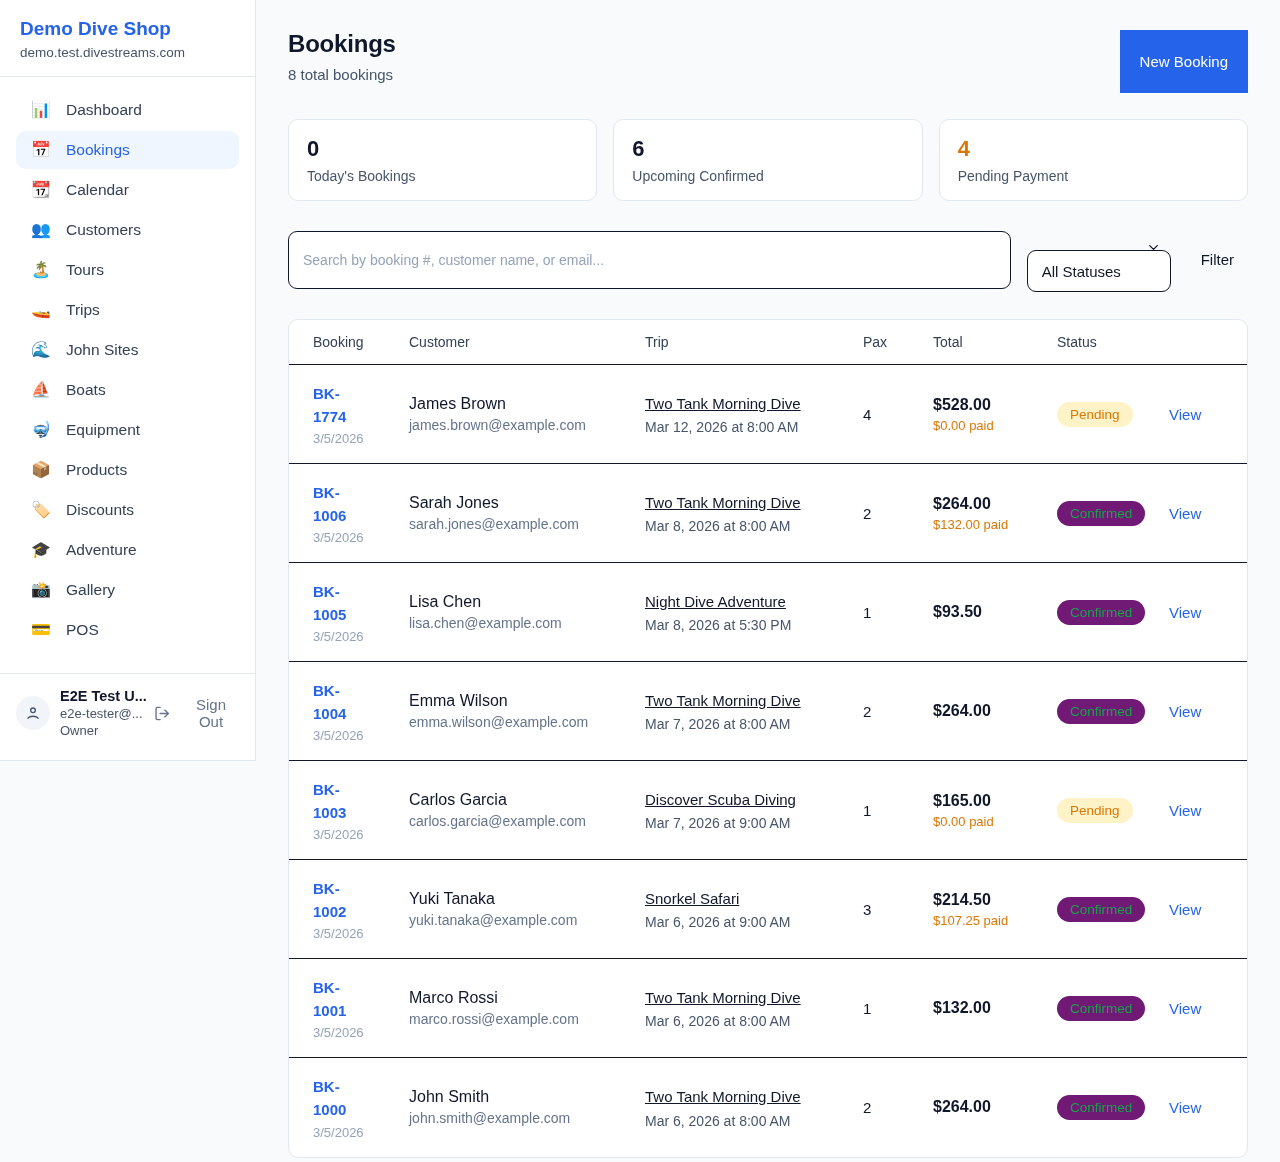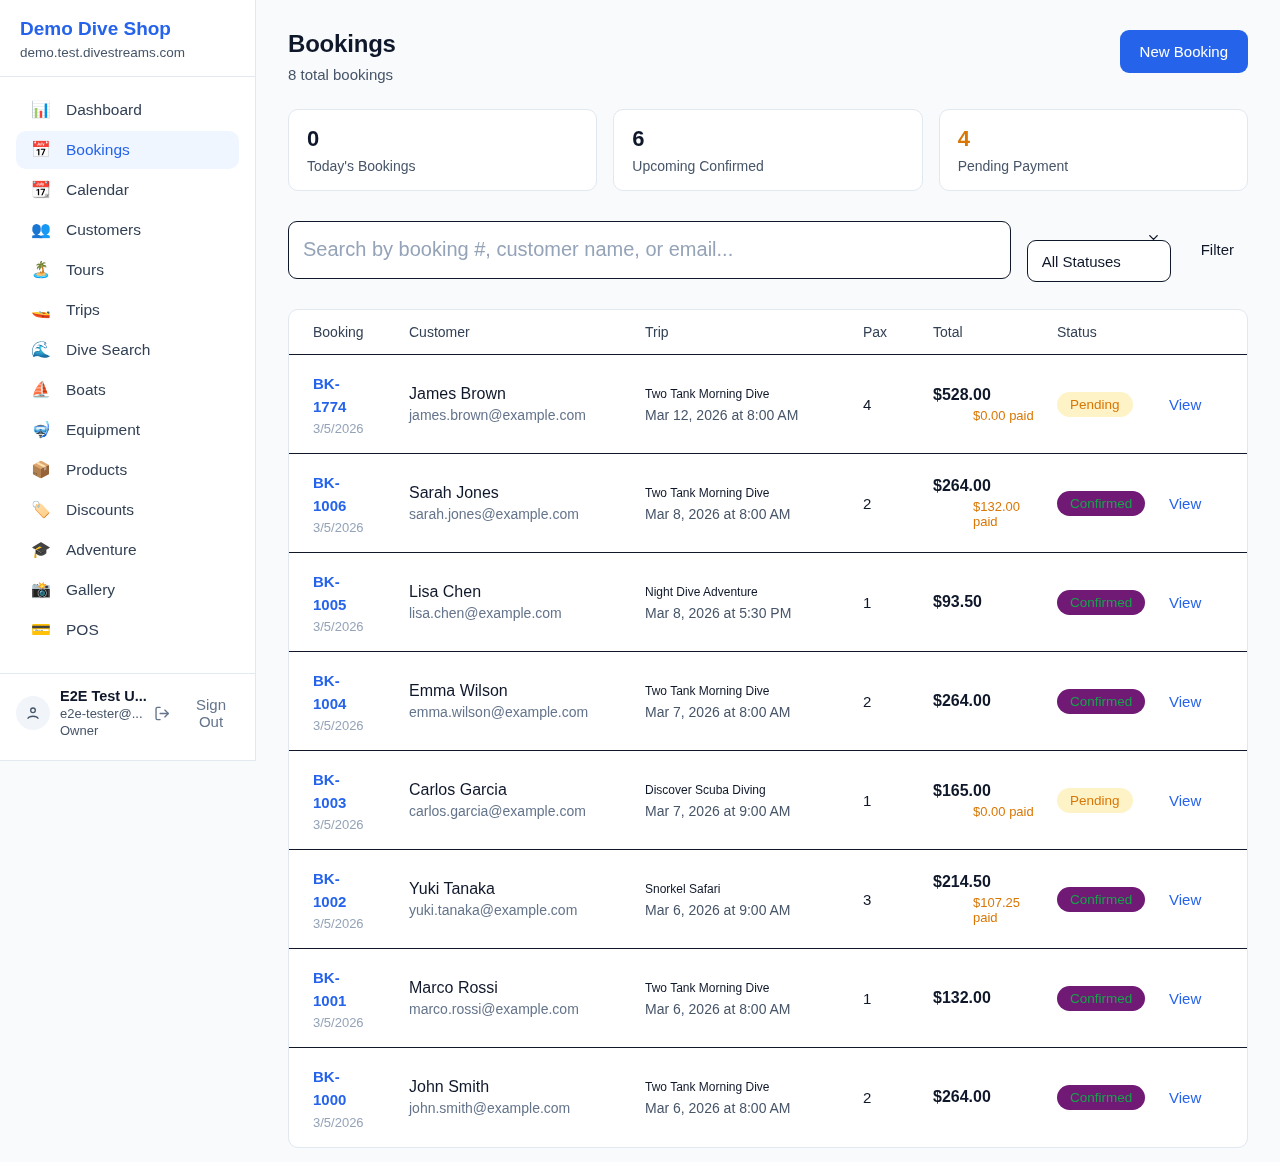--- a/index.html
+++ b/index.html
@@ -20,52 +20,52 @@
   .user-meta { min-width:0; }
   .user-name { font-size:14.5px; font-weight:700; white-space:nowrap; }
   .user-email, .user-role { font-size:13px; color:#475569; margin-top:2px; white-space:nowrap; }
   .signout { margin-left:auto; display:flex; align-items:center; gap:13px; background:none; border:none; color:#64748b; font-size:15px; font-family:inherit; cursor:pointer; }
 
   
   .main { flex:1; padding:30px 32px 32px; min-width:0; }
   .page-head { display:flex; align-items:flex-start; justify-content:space-between; }
   .page-title { font-size:24px; font-weight:700; letter-spacing:-0.2px; }
   .page-subtitle { font-size:15px; color:#475569; margin-top:8px; }
-  .btn-primary { background:#2563eb; color:#ffffff; border:none; border-radius:9px; padding:13px 20px; font-size:15px; font-weight:500; font-family:inherit; cursor:pointer; }
+  .btn-primary { background:#2563eb; color:#ffffff; border:none; border-radius:0; padding:23px 20px; font-size:15px; font-weight:500; font-family:inherit; cursor:pointer; }
 
   .stats { display:flex; gap:16px; margin-top:26px; }
   .stat-card { flex:1; background:#ffffff; border:1px solid #e2e8f0; border-radius:10px; padding:16px 18px; }
   .stat-value { font-size:22px; font-weight:700; }
   .stat-label { font-size:14px; color:#475569; margin-top:6px; }
 
   .filter-row { display:flex; align-items:center; gap:16px; margin-top:26px; }
-  .search-input { flex:1; height:58px; border:1px solid #0f172a; border-radius:9px; padding:0 14px; font-size:20px; font-family:inherit; background:#ffffff; color:#0f172a; }
+  .search-input { flex:1; height:58px; border:1px solid #0f172a; border-radius:9px; padding:0 14px; font-size:14px; font-family:inherit; background:#ffffff; color:#0f172a; }
   .search-input::placeholder { color:#94a3b8; }
   .select-wrap { position:relative; flex:none; }
   .status-select { appearance:none; -webkit-appearance:none; height:42px; width:144px; border:1px solid #0f172a; border-radius:9px; background:#ffffff; padding:0 30px 0 14px; font-size:15px; font-family:inherit; color:#0f172a; cursor:pointer;margin-top:23px; }
   .select-chevron { position:absolute; right:10px; top:13px; pointer-events:none; }
   .btn-plain { background:none; border:none; font-size:15px; color:#0f172a; font-family:inherit; padding:8px 14px; cursor:pointer; }
 
   .table-card { background:#ffffff; border:1px solid #e2e8f0; border-radius:10px; margin-top:27px; overflow:hidden; }
   table { width:100%; border-collapse:collapse; table-layout:fixed; }
   col.c1{width:112px} col.c2{width:236px} col.c3{width:218px} col.c4{width:70px} col.c5{width:124px} col.c6{width:112px}
   thead th { text-align:left; font-size:14px; font-weight:500; color:#334155; padding:14px 8px; border-bottom:1px solid #111827; }
   thead th:first-child, tbody td:first-child { padding-left:24px; }
   thead th:last-child, tbody td:last-child { padding-right:24px; }
   tbody tr { height:99px; }
   tbody tr + tr td { border-top:1px solid #111827; }
   tbody td { padding:16px 8px; vertical-align:middle; font-size:15px; }
   .bk-id { display:block; width:58px; color:#2563eb; font-weight:600; font-size:15px; line-height:1.55; text-decoration:none; cursor:pointer; }
   .bk-date { color:#94a3b8; font-size:13px; margin-top:3px; }
   .cust-name { font-size:16px; }
   .cust-email { font-size:14px; color:#64748b; margin-top:4px; }
-  .trip-name { font-size:12px; font-weight:500; max-width:188px; line-height:1.5; }
+  .trip-name { font-size:15px; font-weight:500; max-width:188px; line-height:1.5;text-decoration:underline; }
   .trip-date { font-size:14px; color:#475569; margin-top:4px; }
   .total-amt { font-size:16px; font-weight:700; }
-  .total-paid { font-size:13px; color:#d97706; margin-top:4px; max-width:92px;margin-left:40px; }
+  .total-paid { font-size:13px; color:#d97706; margin-top:4px; max-width:92px; }
   .badge { display:inline-block; padding:5px 13px; border-radius:999px; font-size:13.5px; }
   .badge.pending { background:#fef3c7; color:#d97706; }
   .badge.confirmed { background:#701a75; color:#16a34a; }
   .view-link { color:#2563eb; font-size:15px; font-weight:500; text-decoration:none; cursor:pointer; }
   svg { display:block; }
 </style>
 </head>
 <body>
 
 <div class="app">
@@ -102,21 +102,21 @@
     <span>Tours</span>
   </div>
 
   <div class="nav-item">
     <span class="nav-icon">🚤</span>
     <span>Trips</span>
   </div>
 
   <div class="nav-item">
     <span class="nav-icon">🌊</span>
-    <span>Dive Search</span>
+    <span>John Sites</span>
   </div>
 
   <div class="nav-item">
     <span class="nav-icon">⛵</span>
     <span>Boats</span>
   </div>
 
   <div class="nav-item">
     <span class="nav-icon">🤿</span>
     <span>Equipment</span>

